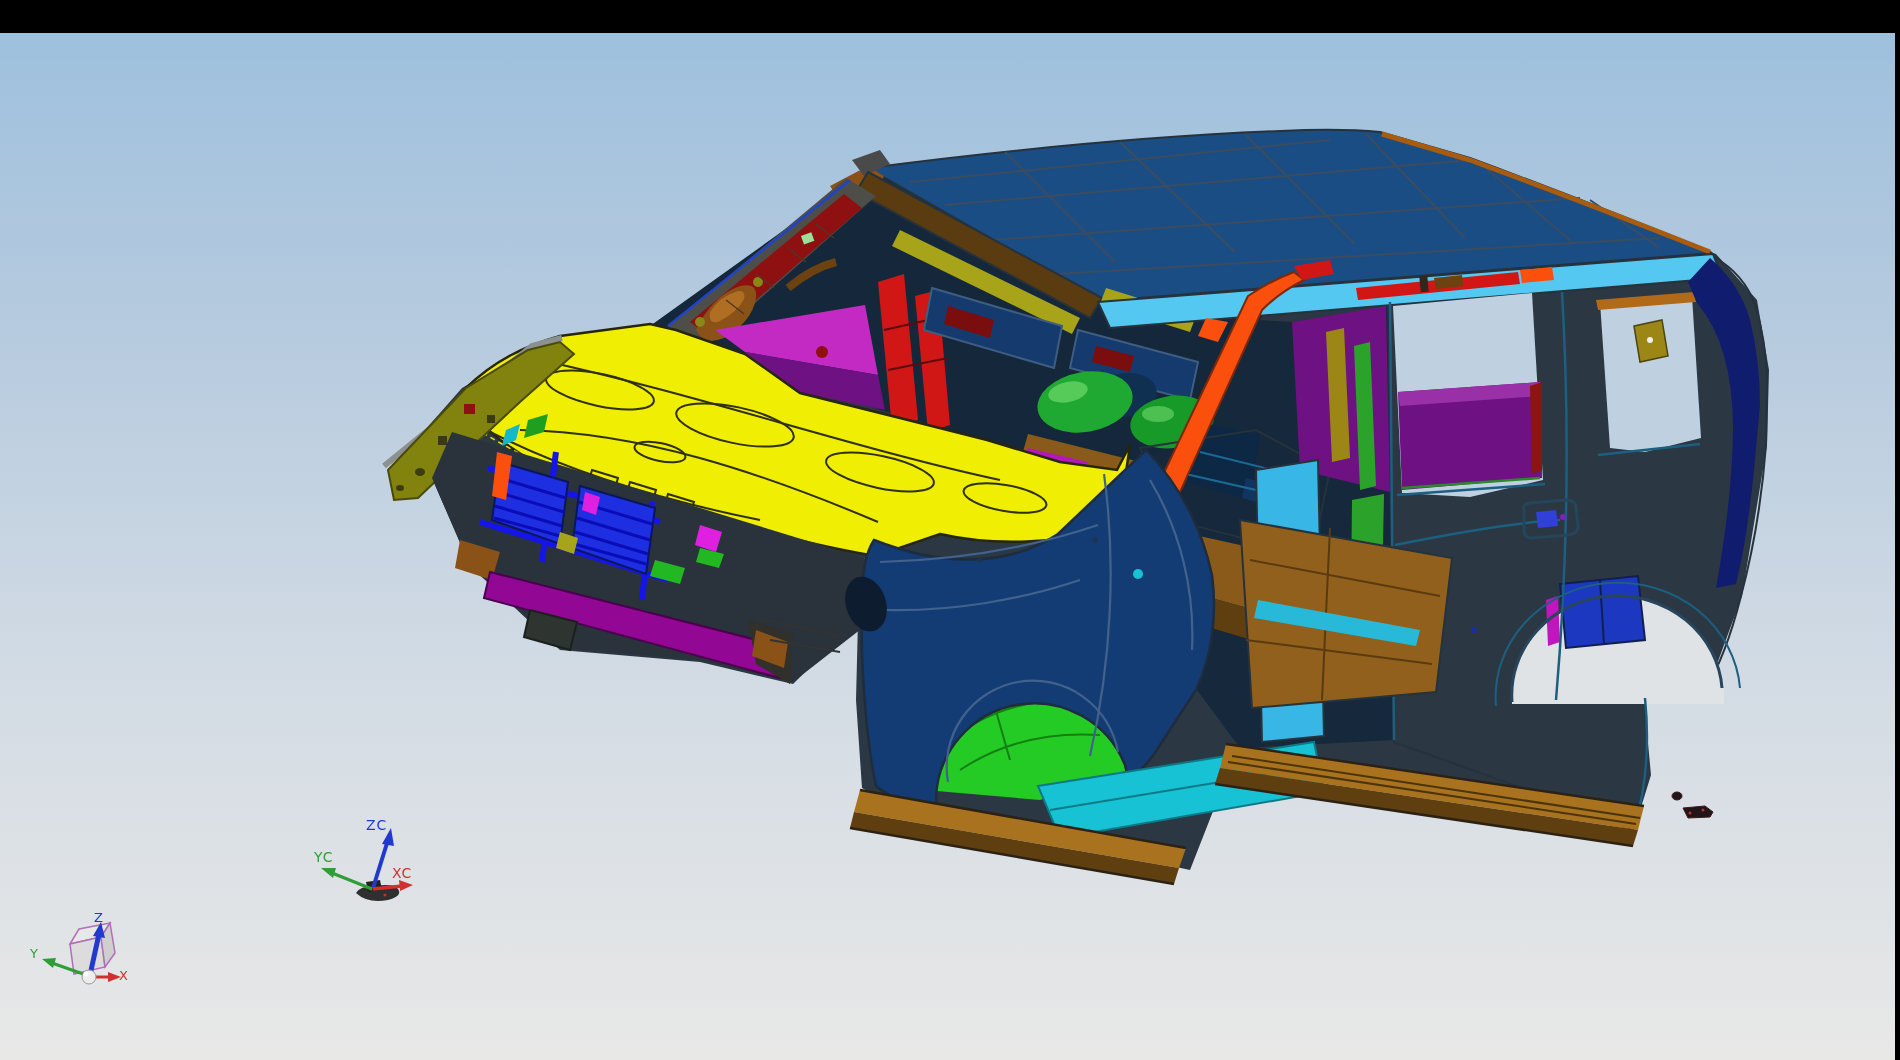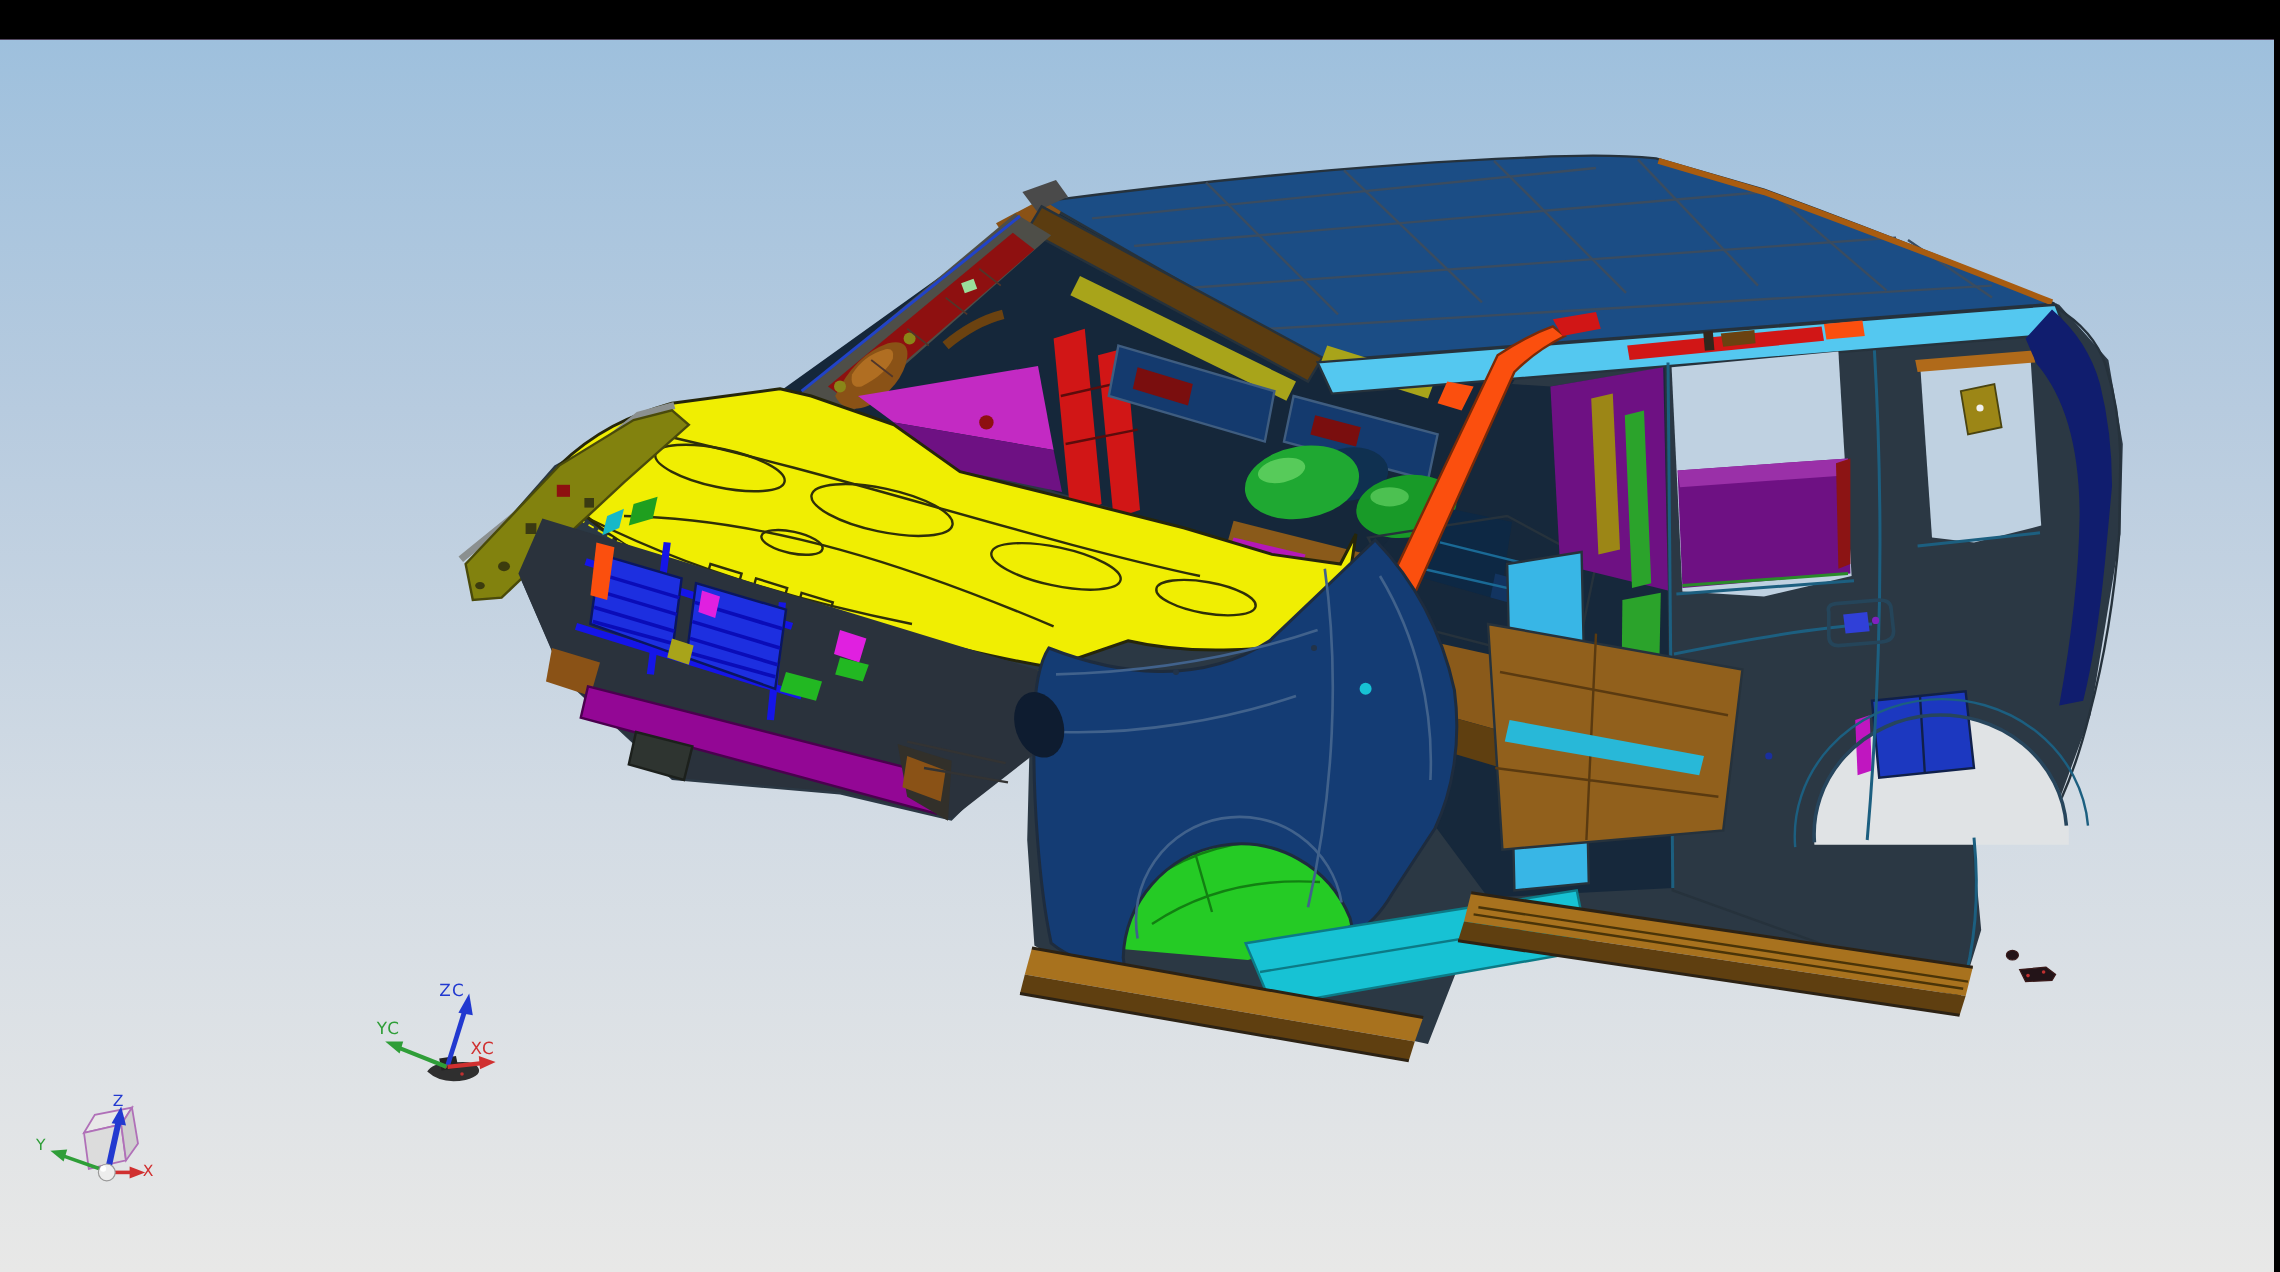--- a/index.html
+++ b/index.html
@@ -1,17 +1,17 @@
 <!DOCTYPE html>
 <html style="--bg_top: #9ec0dd; --bg_mid1: #b7cbdf; --bg_mid2: #d2dbe4; --bg_bottom: #e8e8e7; --window_bg: #bfd1e1; --arch_bg: #e0e3e5; --p-base: #2b3844; --p-cavity: #15273a; --p-roof: #1b4d85; --p-roof_line: #3a4c60; --p-roof_copper: #a85c10; --p-header_brown: #5b3c10; --p-olive_strip: #a8a41a; --p-rail_cyan: #54c8f0; --p-side_teal: #2a9cc8; --p-side_teal_deep: #1f86b4; --p-bpillar_cyan: #38b6e6; --p-dpillar_navy: #101d6e; --p-hood_yellow: #f0ee02; --p-hood_line: #2f2f08; --p-navy_panel: #143c74; --p-navy_line: #41628c; --p-olive_rail: #82820e; --p-gray_rail: #8b9090; --p-fascia_dark: #2a323c; --p-grille_blue: #1d2fe0; --p-radiator_blue: #1515e8; --p-slat_dark: #0a0cb8; --p-bumper_purple: #930795; --p-chin_dark: #2e3430; --p-pillar_orange: #fb4f0e; --p-accent_red: #d11616; --p-apillar_red: #8e1010; --p-apillar_blue: #2143c8; --p-copper: #8a5216; --p-loop_brown: #6b4210; --p-cowl_magenta: #c32ac3; --p-int_purple: #6e1183; --p-magenta_bright: #c016c0; --p-seat_green: #1fa832; --p-seat_green_hi: #62d162; --p-floor_green: #25cb25; --p-floor_brown: #91601c; --p-rocker_brown: #8a5a1a; --p-board_top: #a8721e; --p-board_side: #5f3f10; --p-floor_cyan: #30c4f4; --p-rocker_cyan: #17c2d4; --p-crossmember_cyan: #28b8d8; --p-box_blue: #1c38c0; --p-maroon: #8c1414; --p-headliner_navy: #143a6e; --p-headliner_red: #7a0e0e; --p-olive_bracket: #9c8616; --p-trim_copper: #b06a1a; --p-dark_part: #231418; --p-debris_red: #c03030; --p-axis_blue: #2239d0; --p-axis_green: #2f9e38; --p-axis_red: #d03030; --p-cube_face: #dcdcdc; --p-cube_top: #e8e8e8; --p-cube_side: #cfcfcf; --p-cube_edge: #b070b8; --top_bar: #000000; --right_bar: #000000;"><head>
 <meta charset="utf-8">
 <style>
   html,body{margin:0;padding:0;background:#000;width:1900px;height:1060px;overflow:hidden;
     font-family:"DejaVu Sans","Liberation Sans",sans-serif;}
-  #stage{position:relative;width:1900px;height:822px;background:#f0abfc;}
+  #stage{position:relative;width:1900px;height:822px;background:#a16207;}
   #viewport{position:absolute;left:0;top:33px;width:1895px;height:1027px;
     background:linear-gradient(180deg,var(--bg_top,#9ec0dd) 0%,var(--bg_mid1,#b7cbdf) 30%,
       var(--bg_mid2,#d2dbe4) 62%,var(--bg_bottom,#e8e8e7) 100%);}
   svg{position:absolute;left:0;top:0;}
   .e{stroke:#26323c;stroke-width:2;fill:none}
   .axlbl{font-size:14px;letter-spacing:1px;}
   .axlbl2{font-size:13px;letter-spacing:1px;}
   text{user-select:none}
 </style>
 </head>

